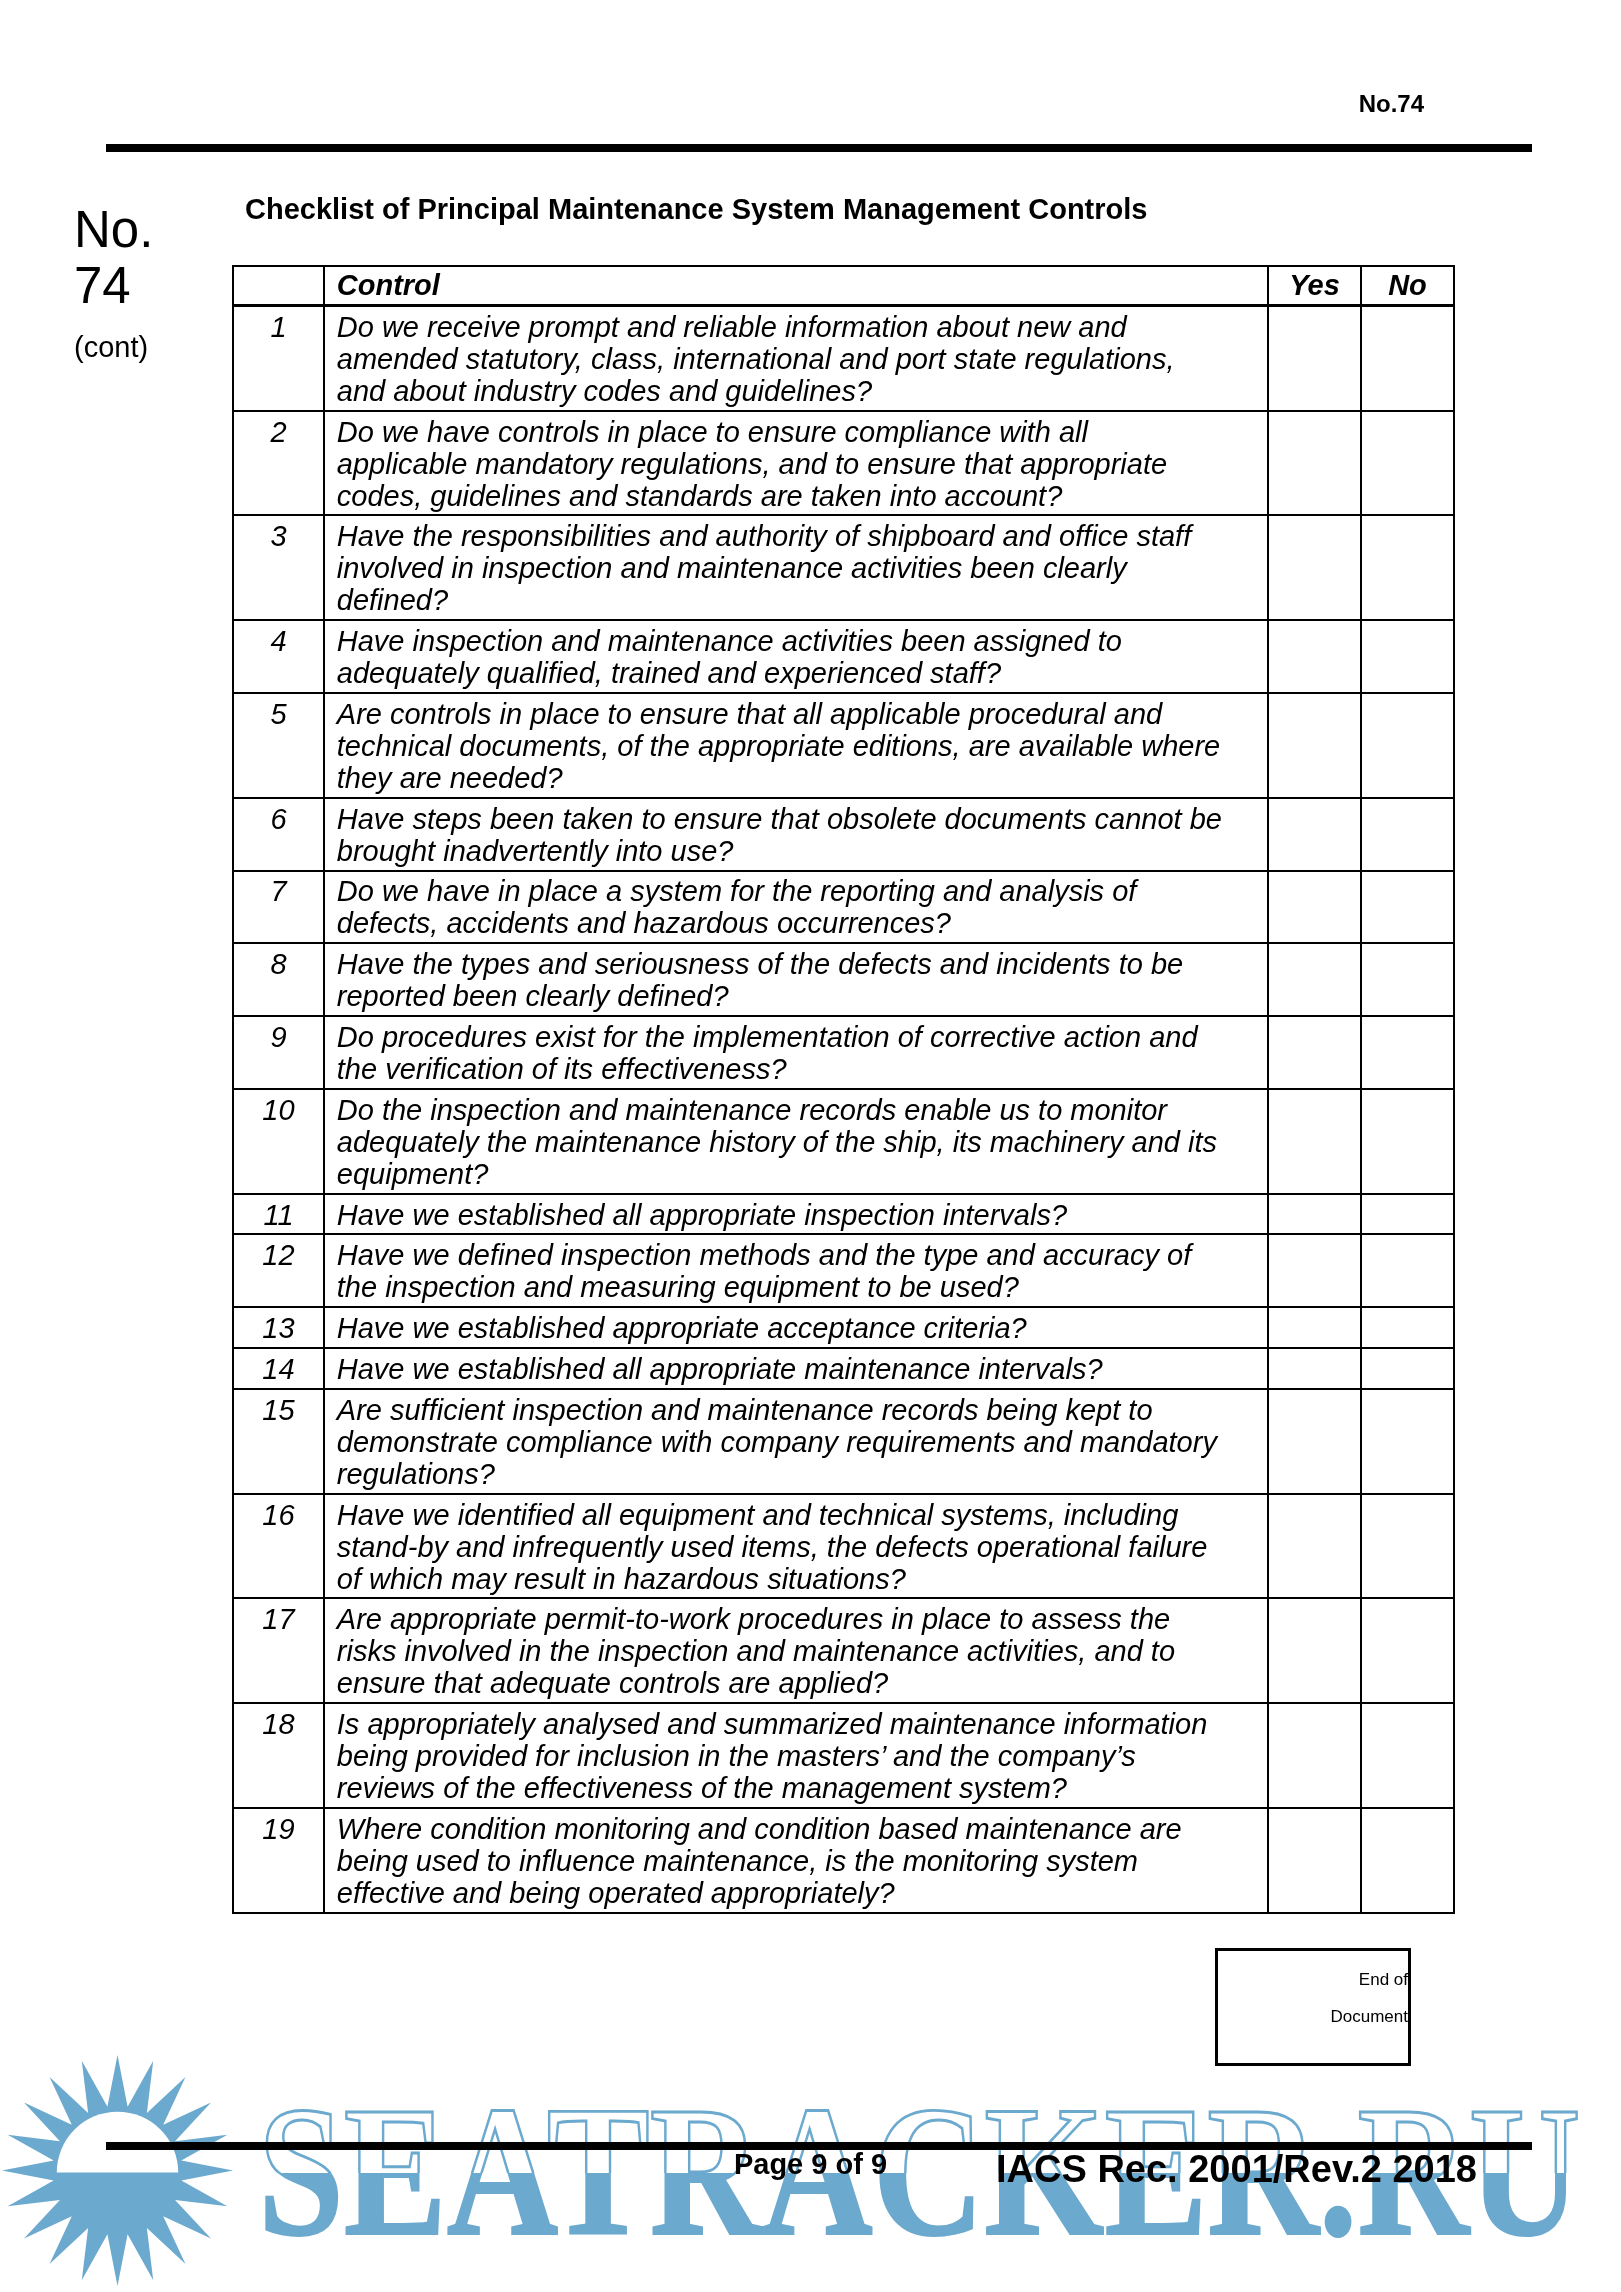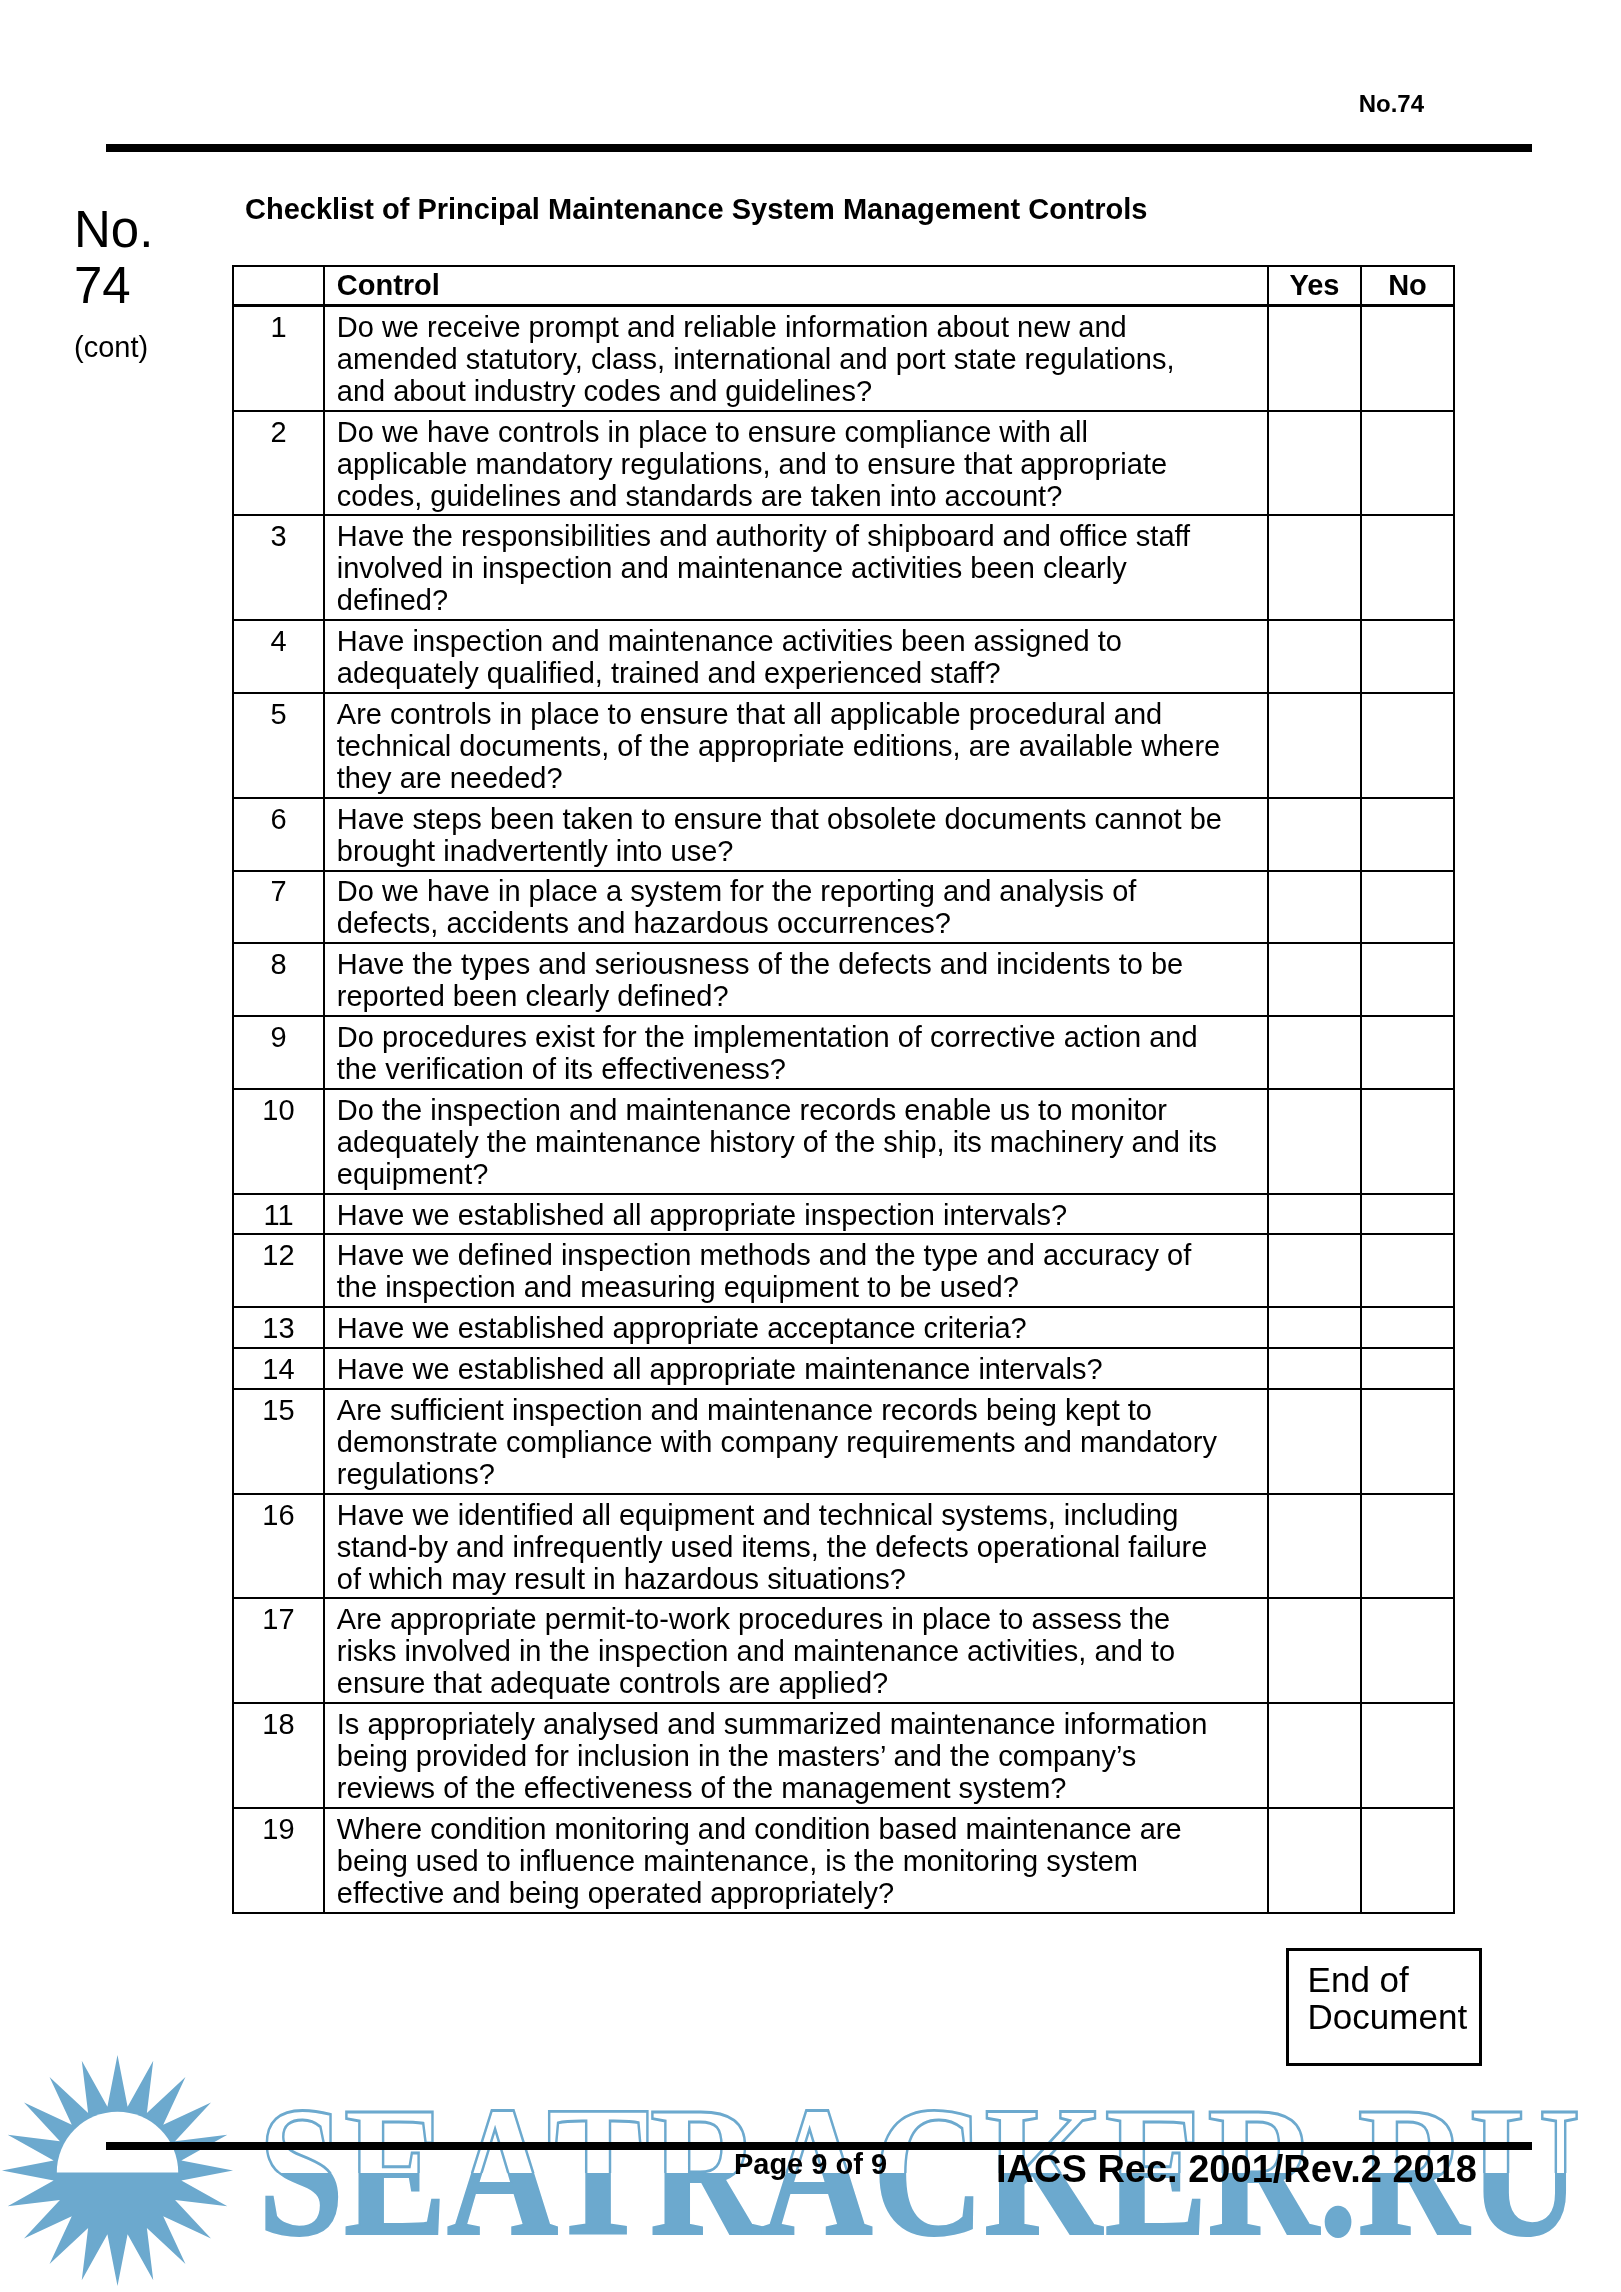--- a/index.html
+++ b/index.html
@@ -36,42 +36,43 @@
   table.checklist col.c2{width:944px;}
   table.checklist col.c3{width:93px;}
   table.checklist col.c4{width:93px;}
   table.checklist th,table.checklist td{
     border:2px solid #000;
     border-top-width:2.9px;border-bottom-width:2.9px;
     vertical-align:top;
     font-size:29px;line-height:32px;
     overflow:hidden;
   }
-  table.checklist{border:2.9px solid #000;}
+  table.checklist{border:2.9px solid #000;font-style:italic;}
   table.checklist thead th{
     border-bottom-width:3.9px;
     font-weight:bold;
     padding:2px 0 2.9px 0;
   }
   th.h-control{text-align:left;padding-left:11.8px !important;}
   th.h-yes,th.h-no{text-align:center;}
   td.c-num{text-align:center;padding-top:3.9px;padding-bottom:2px;}
   td.c-ctl{
     padding:3.9px 2px 2.9px 11.8px;
     white-space:pre;
     text-align:left;
     border-radius:10px;
   }
   .end-box{
-    position:absolute;left:1286px;top:1948px;
+    position:absolute;left:1215px;top:1948px;
     width:196px;height:118px;box-sizing:border-box;
     border:3.9px solid #000;
     padding:9.8px 0 0 18.6px;
-    font-size:35px;line-height:37px;
+    font-size:17px;line-height:37px;
     white-space:pre-line;
+    text-align:right;
   }
   .footer-page{
     position:absolute;left:0;top:2148px;width:1621px;
     text-align:center;font-size:29px;font-weight:bold;z-index:3;
   }
   .footer-ref{
     position:absolute;right:144px;top:2148px;
     font-size:38px;font-weight:bold;z-index:3;
   }
   .watermark{position:absolute;left:0;top:0;width:1621px;height:2197px;z-index:1;pointer-events:none;}

